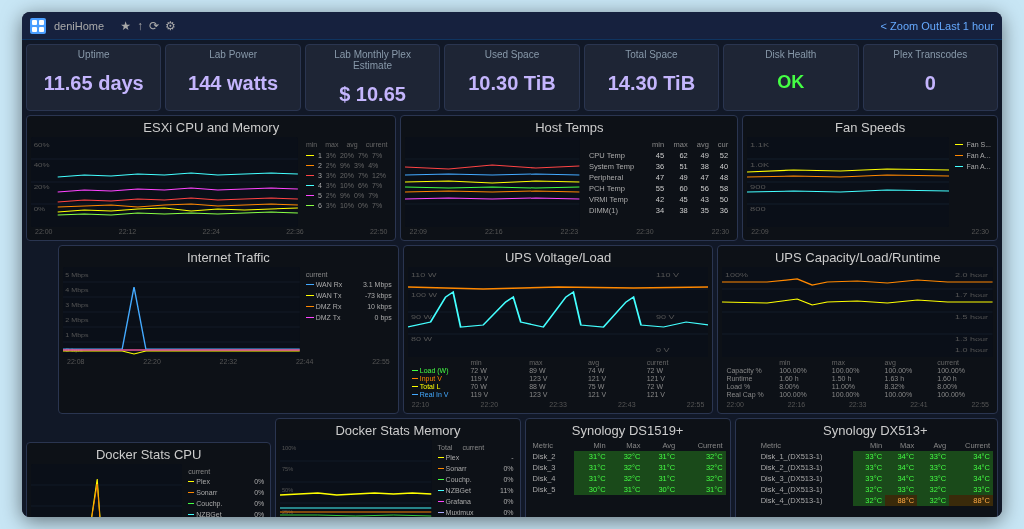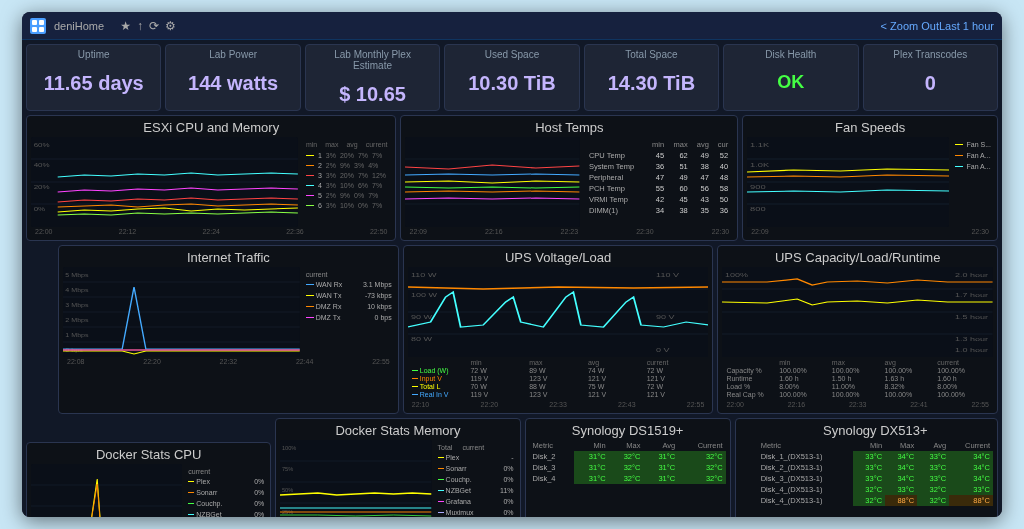--- a/index.html
+++ b/index.html
@@ -774,20 +774,27 @@
                 <td class="cell-green">31°C</td>
                 <td class="cell-green">32°C</td>
               </tr>
             <tr>
                 <td>Disk_4</td>
                 <td class="cell-green">31°C</td>
                 <td class="cell-green">32°C</td>
                 <td class="cell-green">31°C</td>
                 <td class="cell-green">32°C</td>
               </tr>
+            <tr>
+                <td>Disk_5</td>
+                <td class="cell-green">30°C</td>
+                <td class="cell-green">31°C</td>
+                <td class="cell-green">30°C</td>
+                <td class="cell-green">31°C</td>
+              </tr>
           </tbody>
         </table>
       </div>
 
       <div class="chart-panel" style="flex:1.8;padding-left:22px;">
         <div class="chart-title">Synology DX513+</div>
         <table class="data-table" style="margin-top:2px;">
           <thead>
             <tr style="font-size:7.5px;">
               <th style="text-align:left;">Metric</th>

